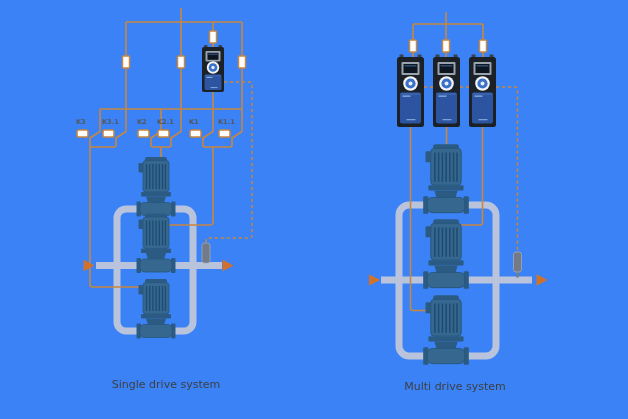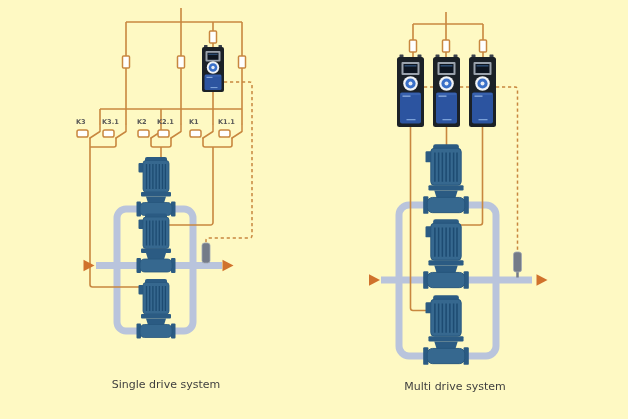--- a/index.html
+++ b/index.html
@@ -1,16 +1,16 @@
 <!DOCTYPE html>
 <html><head>
 <meta charset="utf-8">
 <style>
   html,body{margin:0;padding:0;background:#fff;}
-  .canvas{position:relative;width:628px;height:419px;background:#fef9c3;overflow:hidden;
+  .canvas{position:relative;width:628px;height:419px;background:#3b82f6;overflow:hidden;
           font-family:"DejaVu Sans","Liberation Sans",sans-serif;}
   svg{display:block;}
   text.klabel{font-size:6.6px;font-weight:bold;fill:#575757;}
   text.caption{font-size:11px;fill:#3f3f3f;}
 </style>
 </head>
 <body>
 
 <div class="canvas">
 <svg width="628" height="419" viewBox="0 0 628 419">

